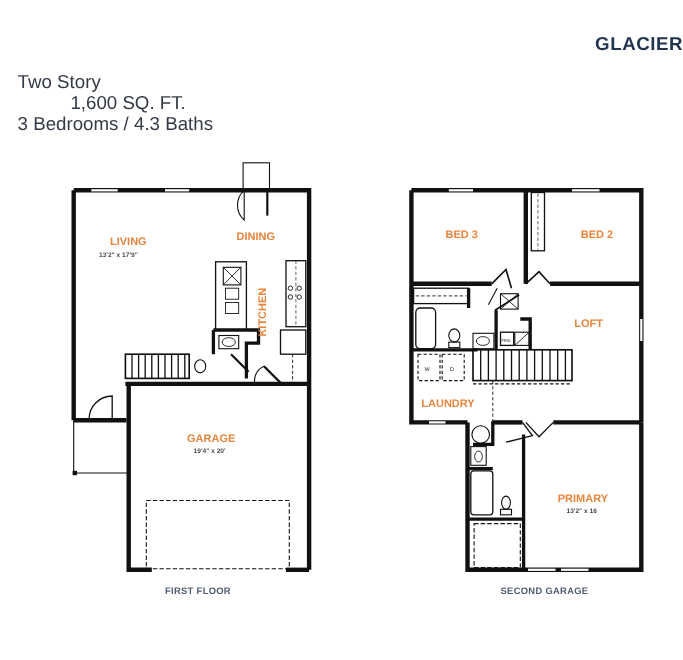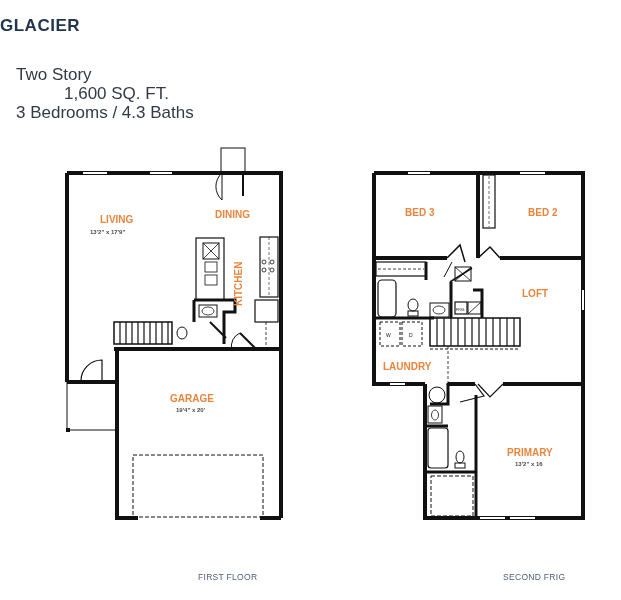--- a/index.html
+++ b/index.html
@@ -1,22 +1,22 @@
 <!DOCTYPE html>
 <html><head>
 <meta charset="utf-8">
 <style>
   html, body { margin: 0; padding: 0; background: #ffffff; }
   body { width: 621px; height: 600px; position: relative; overflow: hidden; font-family: "Liberation Sans", "DejaVu Sans", sans-serif; }
-  .title { position: absolute; top: 16px; left: 0; width: 621px; text-align: left; font-size: 17px; font-weight: bold; color: #22354f; letter-spacing: 0.5px; }
+  .title { position: absolute; top: 30px; left: 0; width: 621px; text-align: right; font-size: 17px; font-weight: bold; color: #22354f; letter-spacing: 0.5px; }
   .subtitle { position: absolute; left: 16px; width: 621px; text-align: left; font-size: 17px; color: #333a45; }
   .sub1 { top: 65px; }
   .sub2 { top: 84px; padding-left: 48px; }
   .sub3 { top: 103px; }
-  .floor-label { position: absolute; top: 572px; font-size: 8.5px; font-weight: normal; color: #4f5d70; letter-spacing: 0.3px; margin-left: 48px; }
+  .floor-label { position: absolute; top: 532px; font-size: 8.5px; font-weight: bold; color: #4f5d70; letter-spacing: 0.3px; }
   .fl1 { left: 150px; }
   .fl2 { left: 455px; }
   svg.plan { position: absolute; top: 0; left: 0; }
   .room { font-family: "Liberation Sans", "DejaVu Sans", sans-serif; font-weight: bold; fill: #e8853d; font-size: 10px; }
   .dim { font-family: "Liberation Sans", "DejaVu Sans", sans-serif; font-weight: bold; fill: #4a4a4a; font-size: 6px; }
 </style>
 </head>
 <body>
 
 <div class="title">GLACIER</div>
@@ -198,13 +198,13 @@
     <text class="room" x="405" y="216">BED 3</text>
     <text class="room" x="528" y="216">BED 2</text>
     <text class="room" x="522" y="297">LOFT</text>
     <text class="room" x="383" y="370">LAUNDRY</text>
     <text class="room" x="507" y="456">PRIMARY</text>
     <text class="dim" x="515" y="466">13'2" x 16</text>
   </g>
 </svg>
 
 <div class="floor-label fl1">FIRST FLOOR</div>
-<div class="floor-label fl2">SECOND FRIG</div>
+<div class="floor-label fl2">SECOND GARAGE</div>
 
 </body></html>

